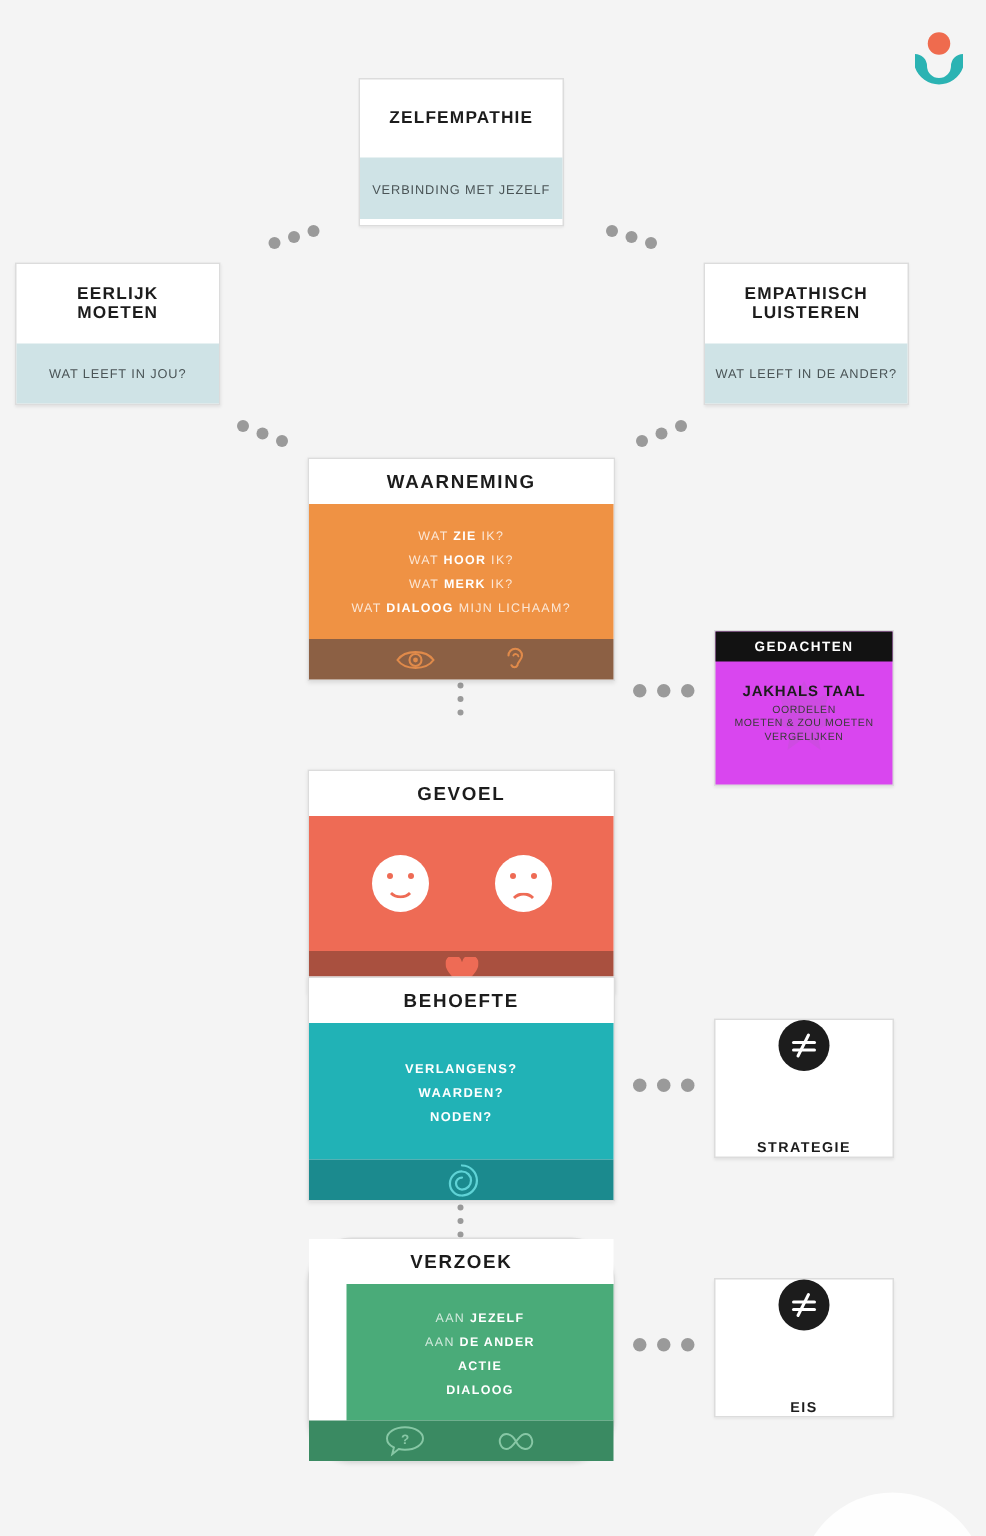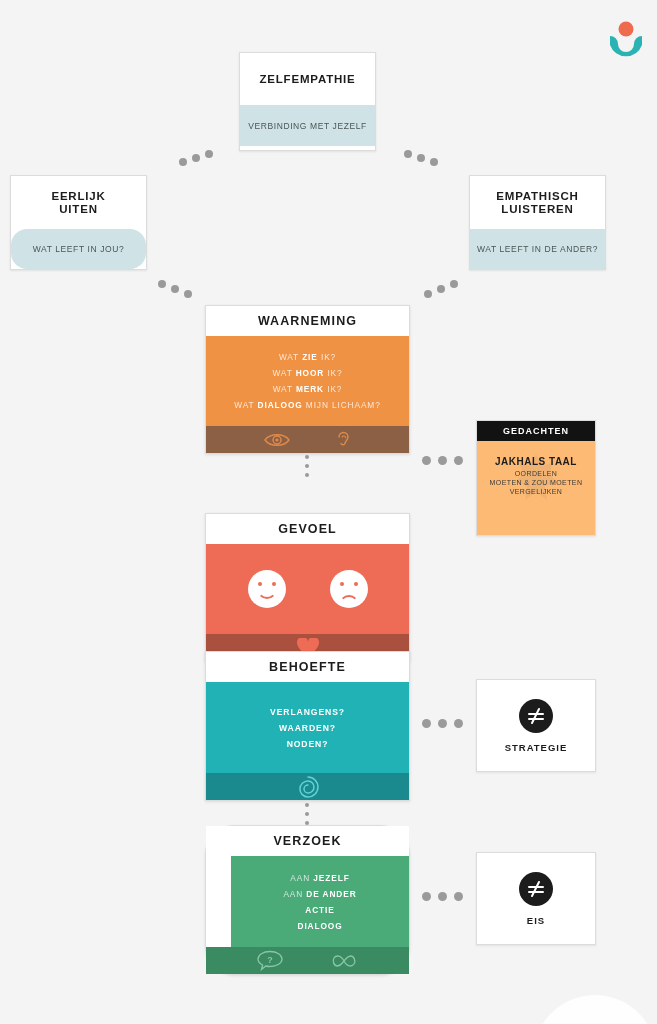--- a/index.html
+++ b/index.html
@@ -35,21 +35,21 @@
     color: #4a5456;
     letter-spacing: 0.6px;
   }
 
   #card-zelfempathie { left: 239px; top: 52px; width: 137px; height: 99px; }
   #card-zelfempathie .card-head { height: 52px; font-size: 11.5px; }
   #card-zelfempathie .card-body { height: 41px; font-size: 8.5px; }
 
   #card-eerlijk { left: 10px; top: 175px; width: 137px; height: 95px; }
   #card-eerlijk .card-head { height: 53px; font-size: 11.5px; line-height: 13px; flex-direction: column; }
-  #card-eerlijk .card-body { height: 40px; font-size: 8.5px; border-radius: 16px; }
+  #card-eerlijk .card-body { height: 40px; font-size: 8.5px; }
 
   #card-empathisch { left: 469px; top: 175px; width: 137px; height: 95px; }
   #card-empathisch .card-head { height: 53px; font-size: 11.5px; line-height: 13px; flex-direction: column; }
   #card-empathisch .card-body { height: 40px; font-size: 8.5px; }
 
   
   .block {
     position: absolute;
     left: 205px;
     width: 205px;
@@ -107,39 +107,39 @@
   .face .eye.l { left: 10px; } .face .eye.r { right: 10px; }
   .face .mouth {
     position: absolute; left: 9px; top: 19px; width: 20px; height: 10px;
     border: 2px solid #ee6b55; border-top: none; border-left-color: transparent; border-right-color: transparent;
     border-radius: 0 0 20px 20px;
   }
   .face.sad .mouth { top: 25px; border: 2px solid #ee6b55; border-bottom: none;
     border-left-color: transparent; border-right-color: transparent; border-radius: 20px 20px 0 0; }
 
   
-  #card-gedachten { left: 476px; top: 420px; width: 120px; height: 116px; background:#fdba74; }
+  #card-gedachten { left: 476px; top: 420px; width: 120px; height: 104px; background:#d946ef; }
   #card-gedachten .g-head {
     height: 20px; background: #121212; color: #fff;
     display: flex; align-items: center; justify-content: center;
     font-size: 9px; font-weight: bold; letter-spacing: 1px;
   }
   #card-gedachten .g-body {
     position: relative; height: 70px; overflow: hidden;
     display: flex; flex-direction: column; align-items: center; justify-content: center;
     text-align: center;
   }
   #card-gedachten .g-title { font-size: 10px; font-weight: bold; color: #1c1c1c; letter-spacing: 0.5px; margin-bottom: 2px; position: relative; z-index: 2;}
   #card-gedachten .g-line { font-size: 7px; color: #3a3a3a; letter-spacing: 0.4px; line-height: 9px; position: relative; z-index: 2;}
   #card-gedachten .watermark { position: absolute; left: 50%; top: 52%; transform: translate(-50%,-50%); opacity: 0.10; z-index: 1; }
 
   .icon-card {
     position: absolute; width: 120px; height: 93px; background: #fff;
     border: 1px solid #dcdcdc; box-shadow: 0 1px 2px rgba(0,0,0,0.08);
-    display: flex; flex-direction: column; align-items: center; justify-content: center; gap: 9px;
+    display: flex; flex-direction: column; align-items: center; justify-content: space-between; gap: 9px;
   }
   #card-strategie { left: 476px; top: 679px; }
   #card-eis { left: 476px; top: 852px; }
   .icon-card .circ {
     width: 34px; height: 34px; border-radius: 50%; background: #1c1c1c;
     display: flex; align-items: center; justify-content: center;
   }
   .icon-card .lbl { font-size: 9.5px; font-weight: bold; color: #1c1c1c; letter-spacing: 1px; }
 
   
@@ -163,21 +163,21 @@
 </div>
 
 <div class="card" id="card-zelfempathie">
   <div class="card-head">ZELFEMPATHIE</div>
   <div class="card-body">VERBINDING MET JEZELF</div>
 </div>
 
 <div class="card" id="card-eerlijk">
   <div class="card-head">
     <span>EERLIJK</span>
-    <span>UITEN</span>
+    <span>MOETEN</span>
   </div>
   <div class="card-body">WAT LEEFT IN JOU?</div>
 </div>
 
 <div class="card" id="card-empathisch">
   <div class="card-head">
     <span>EMPATHISCH</span>
     <span>LUISTEREN</span>
   </div>
   <div class="card-body">WAT LEEFT IN DE ANDER?</div>

